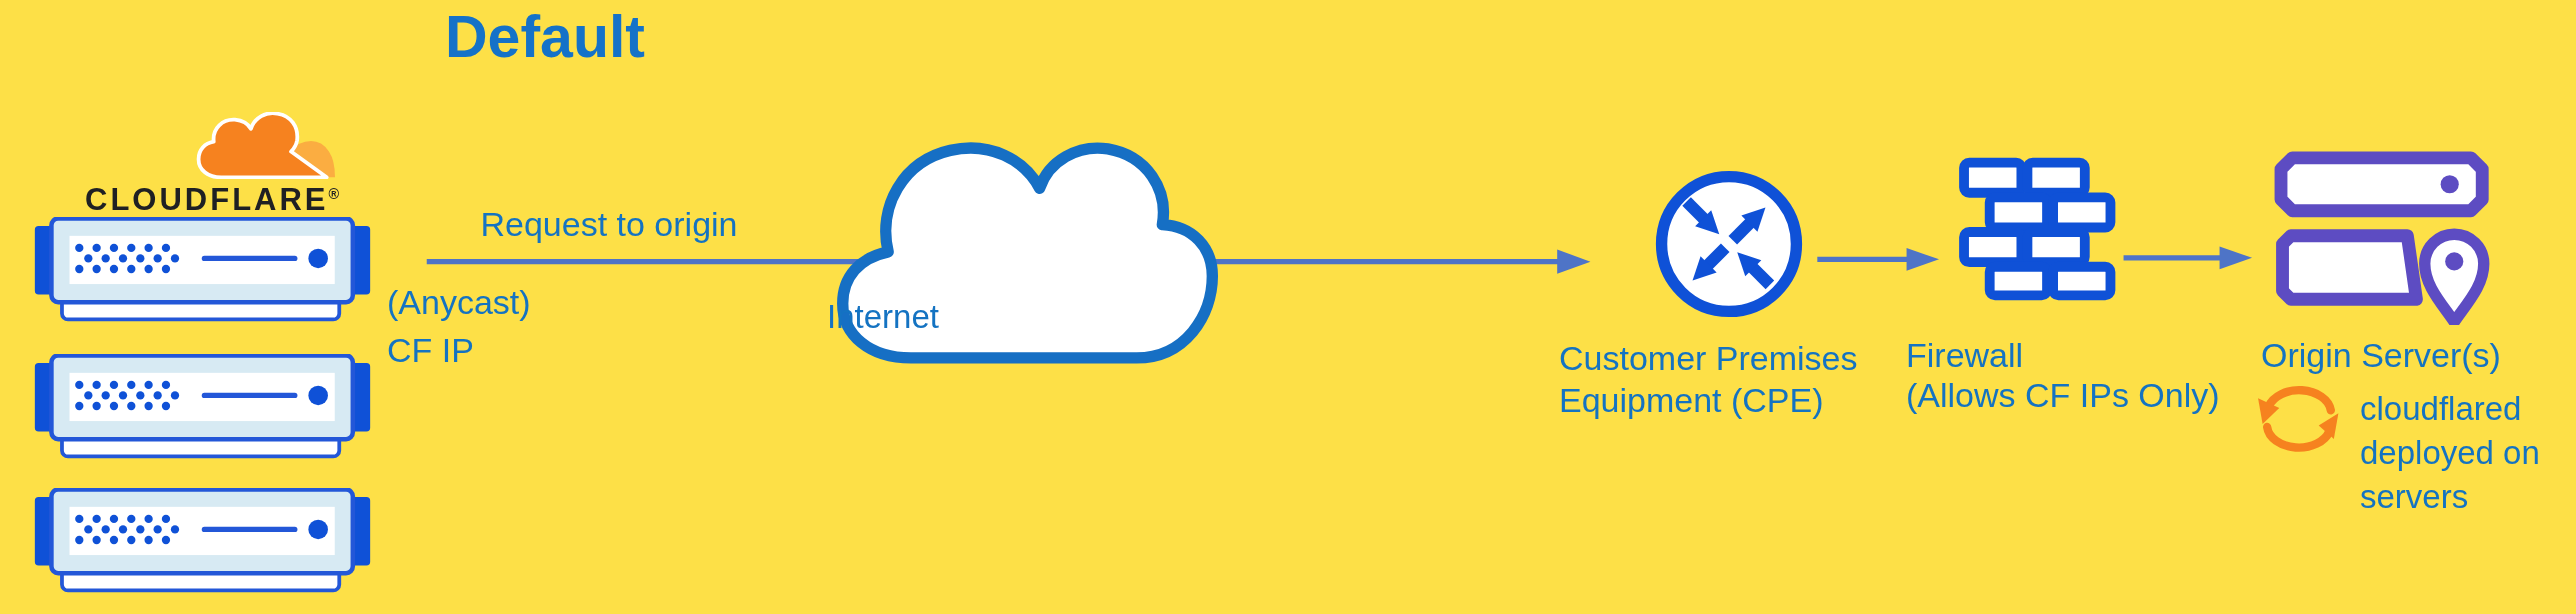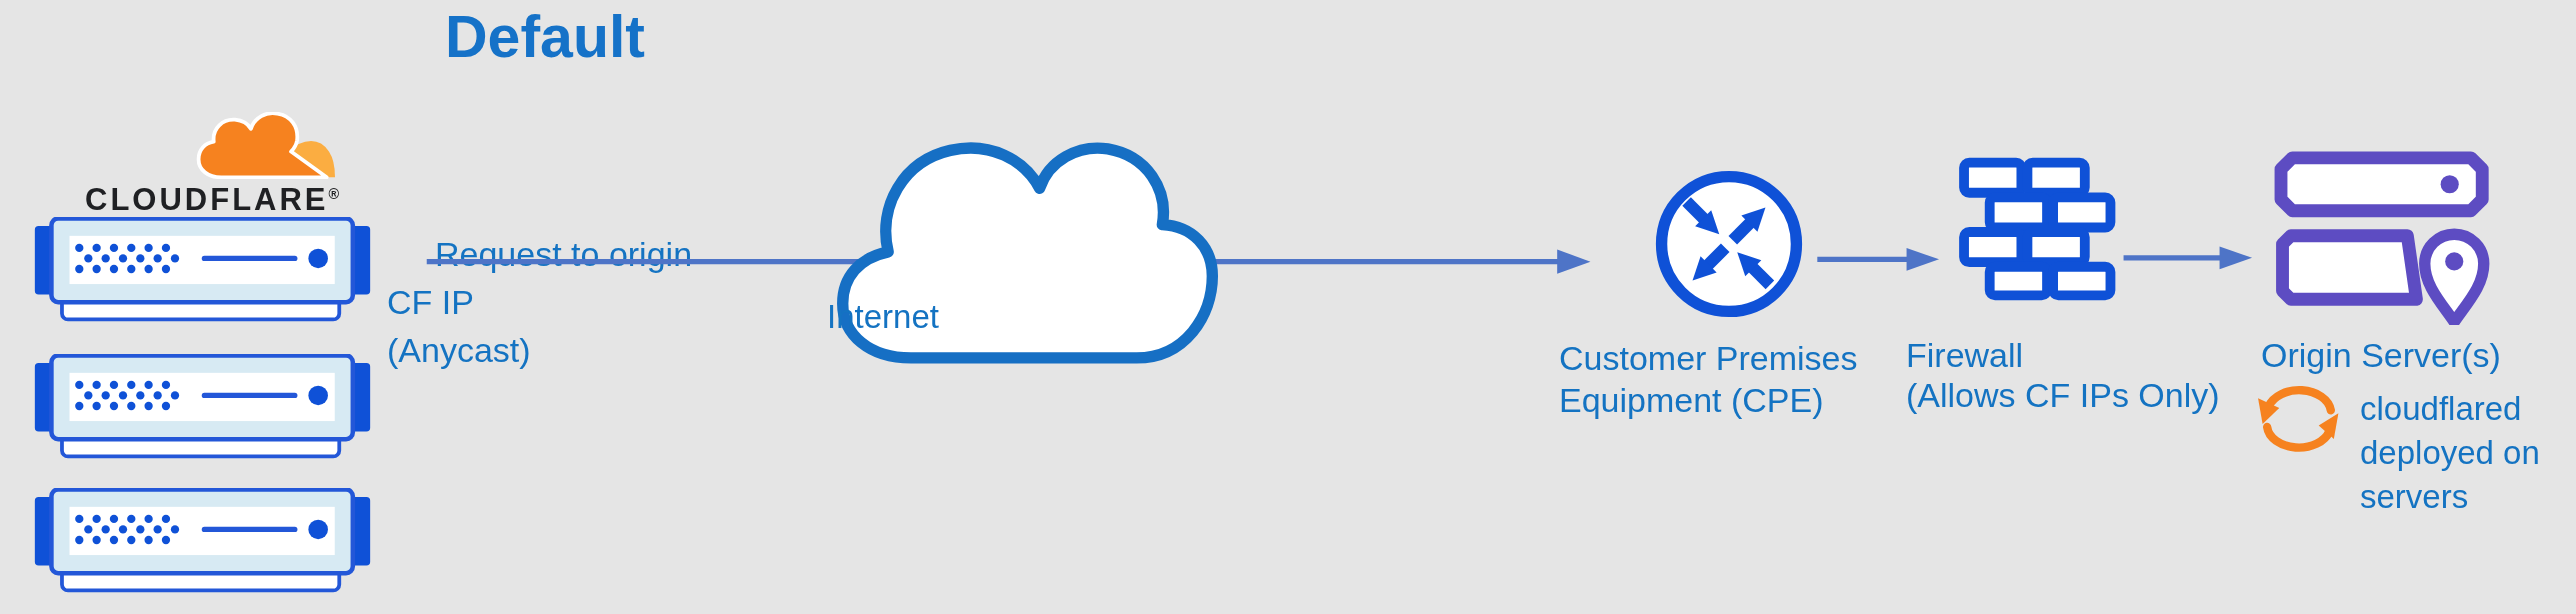--- a/index.html
+++ b/index.html
@@ -9,29 +9,29 @@
     --arrow-blue:#4e74c7;
     --cloud-stroke:#166fc4;
     --purple:#5d4cc2;
     --orange:#f6821f;
     --orange-light:#fbad41;
     --fill-light:#d7eaf3;
     --wordmark:#1f2023;
   }
   html,body{margin:0;padding:0;background:#fff;}
   #canvas{
-    position:relative;width:2576px;height:614px;background:#e5e5e5;overflow:hidden;
+    position:relative;width:2576px;height:614px;background:#fde047;overflow:hidden;
     font-family:"Liberation Sans", sans-serif;
   }
   .abs{position:absolute;}
   .lbl{color:var(--text-blue);font-size:34px;line-height:1.24;white-space:nowrap;}
   #title{left:445px;top:3px;font-size:59px;font-weight:600;color:#1572c8;}
   #cf-wordmark{left:44px;top:182px;font-size:31px;font-weight:700;letter-spacing:3px;color:var(--wordmark);white-space:nowrap;margin-left:41px;}
   #cf-wordmark .reg{font-size:14.4px;vertical-align:super;letter-spacing:0;}
-  #request-label{left:435px;top:203px;width:348px;text-align:left;margin-top:30px;}
+  #request-label{left:435px;top:203px;width:348px;text-align:center;}
   #cfip-label{left:387px;top:278px;line-height:48px;}
   #internet-label{left:827px;top:297px;width:333px;text-align:left;font-size:33px;z-index:3;}
   #cpe-label{left:1559px;top:337px;line-height:42px;}
   #firewall-label{left:1906px;top:335px;width:342px;line-height:40px;}
   #origin-label{left:2261px;top:334px;text-align:center;}
   #cloudflared-note{left:2360px;top:387px;font-size:33px;line-height:44px;}
   .z1{z-index:1;} .z2{z-index:2;}
   svg{display:block;}
 </style>
 </head>
@@ -147,22 +147,22 @@
         <circle cx="128" cy="69" r="5.5"></circle>
         <circle cx="151" cy="69" r="5.5"></circle>
         <circle cx="174" cy="69" r="5.5"></circle>
   </g>
   <line x1="225" y1="55" x2="345" y2="55" stroke="var(--server-stroke)" stroke-width="7" stroke-linecap="round"></line>
   <circle cx="376" cy="55" r="13" fill="var(--icon-blue)"></circle>
     </svg>
 
   <div id="request-label" class="abs lbl">Request to origin</div>
   <div id="cfip-label" class="abs lbl">
+    <div>(Anycast)</div>
     <div>CF IP</div>
-    <div>(Anycast)</div>
   </div>
 
   <svg class="abs z2" style="left:820px;top:114px" width="409" height="250" viewBox="0 0 540 330">
     <path d="M 120 322
              C 66 322 30 292 30 250
              C 30 215 52 190 90 182
              C 76 122 110 62 172 48
              C 224 36 270 60 290 98
              C 302 62 340 40 380 46
              C 432 55 460 100 452 146

